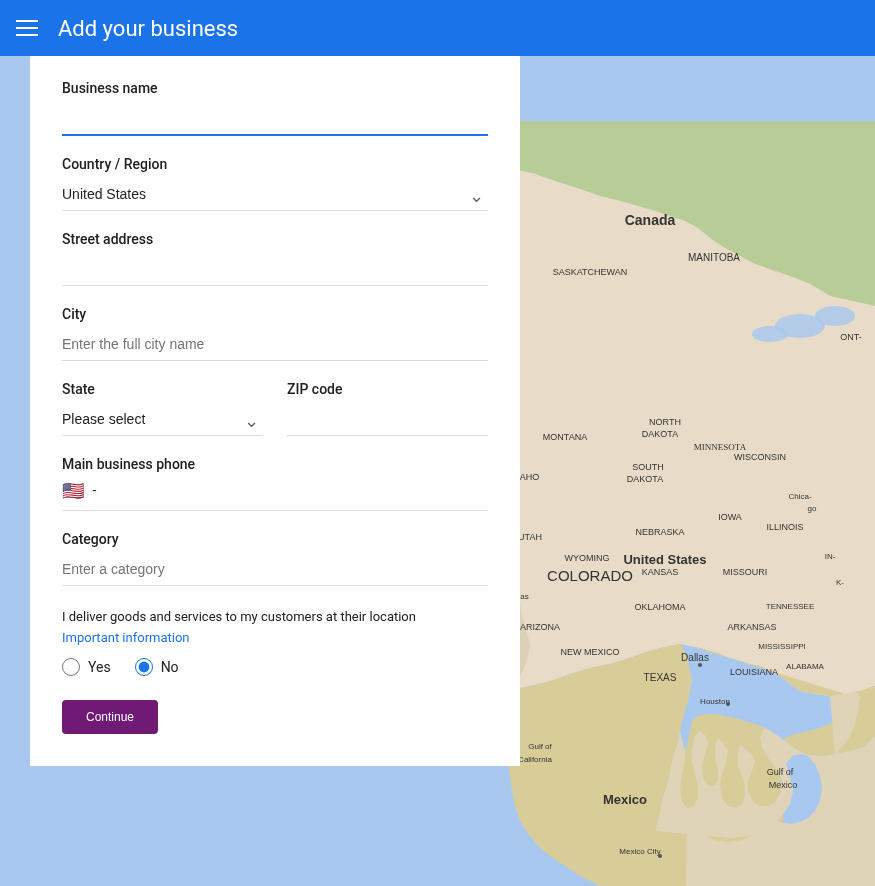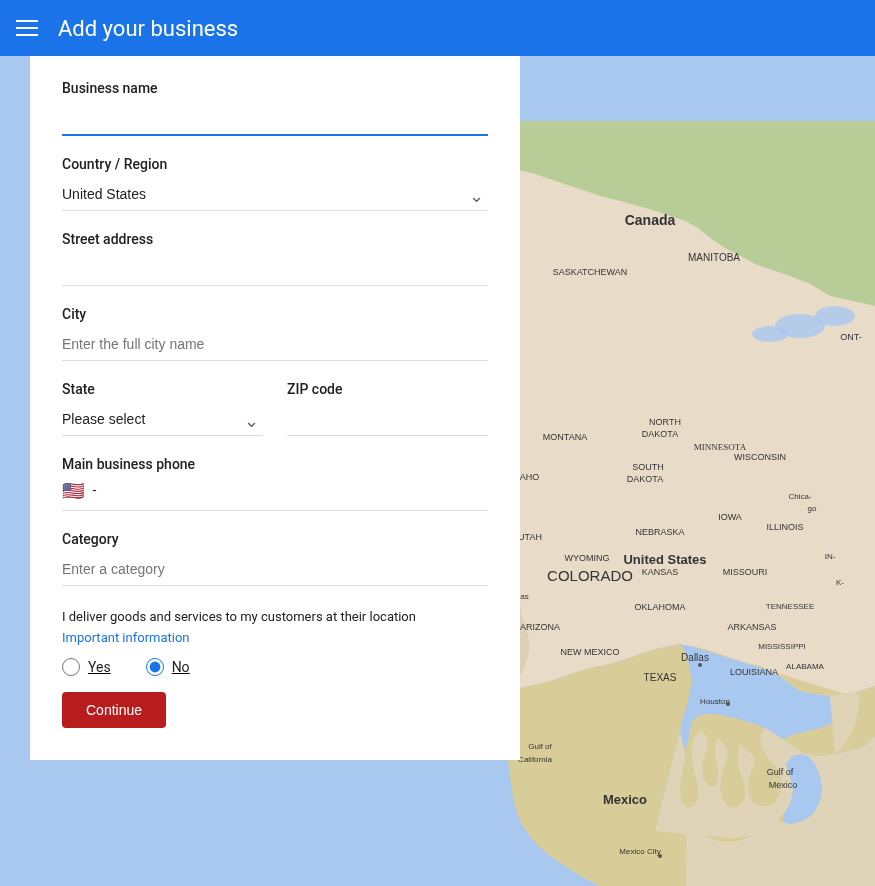--- a/index.html
+++ b/index.html
@@ -156,52 +156,51 @@
     }
 
     .important-link {
       color: #1a73e8;
       text-decoration: none;
       font-size: 13px;
     }
 
     .radio-group {
       display: flex;
-      gap: 35px;
+      gap: 24px;
       margin-top: 12px;
       align-items: center;
-      text-decoration: underline;
     }
 
     .radio-label {
       display: flex;
       align-items: center;
       gap: 8px;
       font-size: 14px;
       color: #202124;
       cursor: pointer;
     }
 
     .radio-label input[type="radio"] {
       accent-color: #1a73e8;
       width: 18px;
       height: 18px;
       cursor: pointer;
     }
 
     .continue-btn {
-      background-color: #b91c1c;
+      background-color: #701a75;
       color: white;
       border: none;
       border-radius: 4px;
       padding: 10px 24px;
-      font-size: 14px;
+      font-size: 12px;
       font-weight: 500;
       cursor: pointer;
-      margin-top: 0;
+      margin-top: 8px;
     }
 
     
     .map-container {
       position: absolute;
       top: 56px;
       left: 0;
       right: 0;
       bottom: 0;
     }

